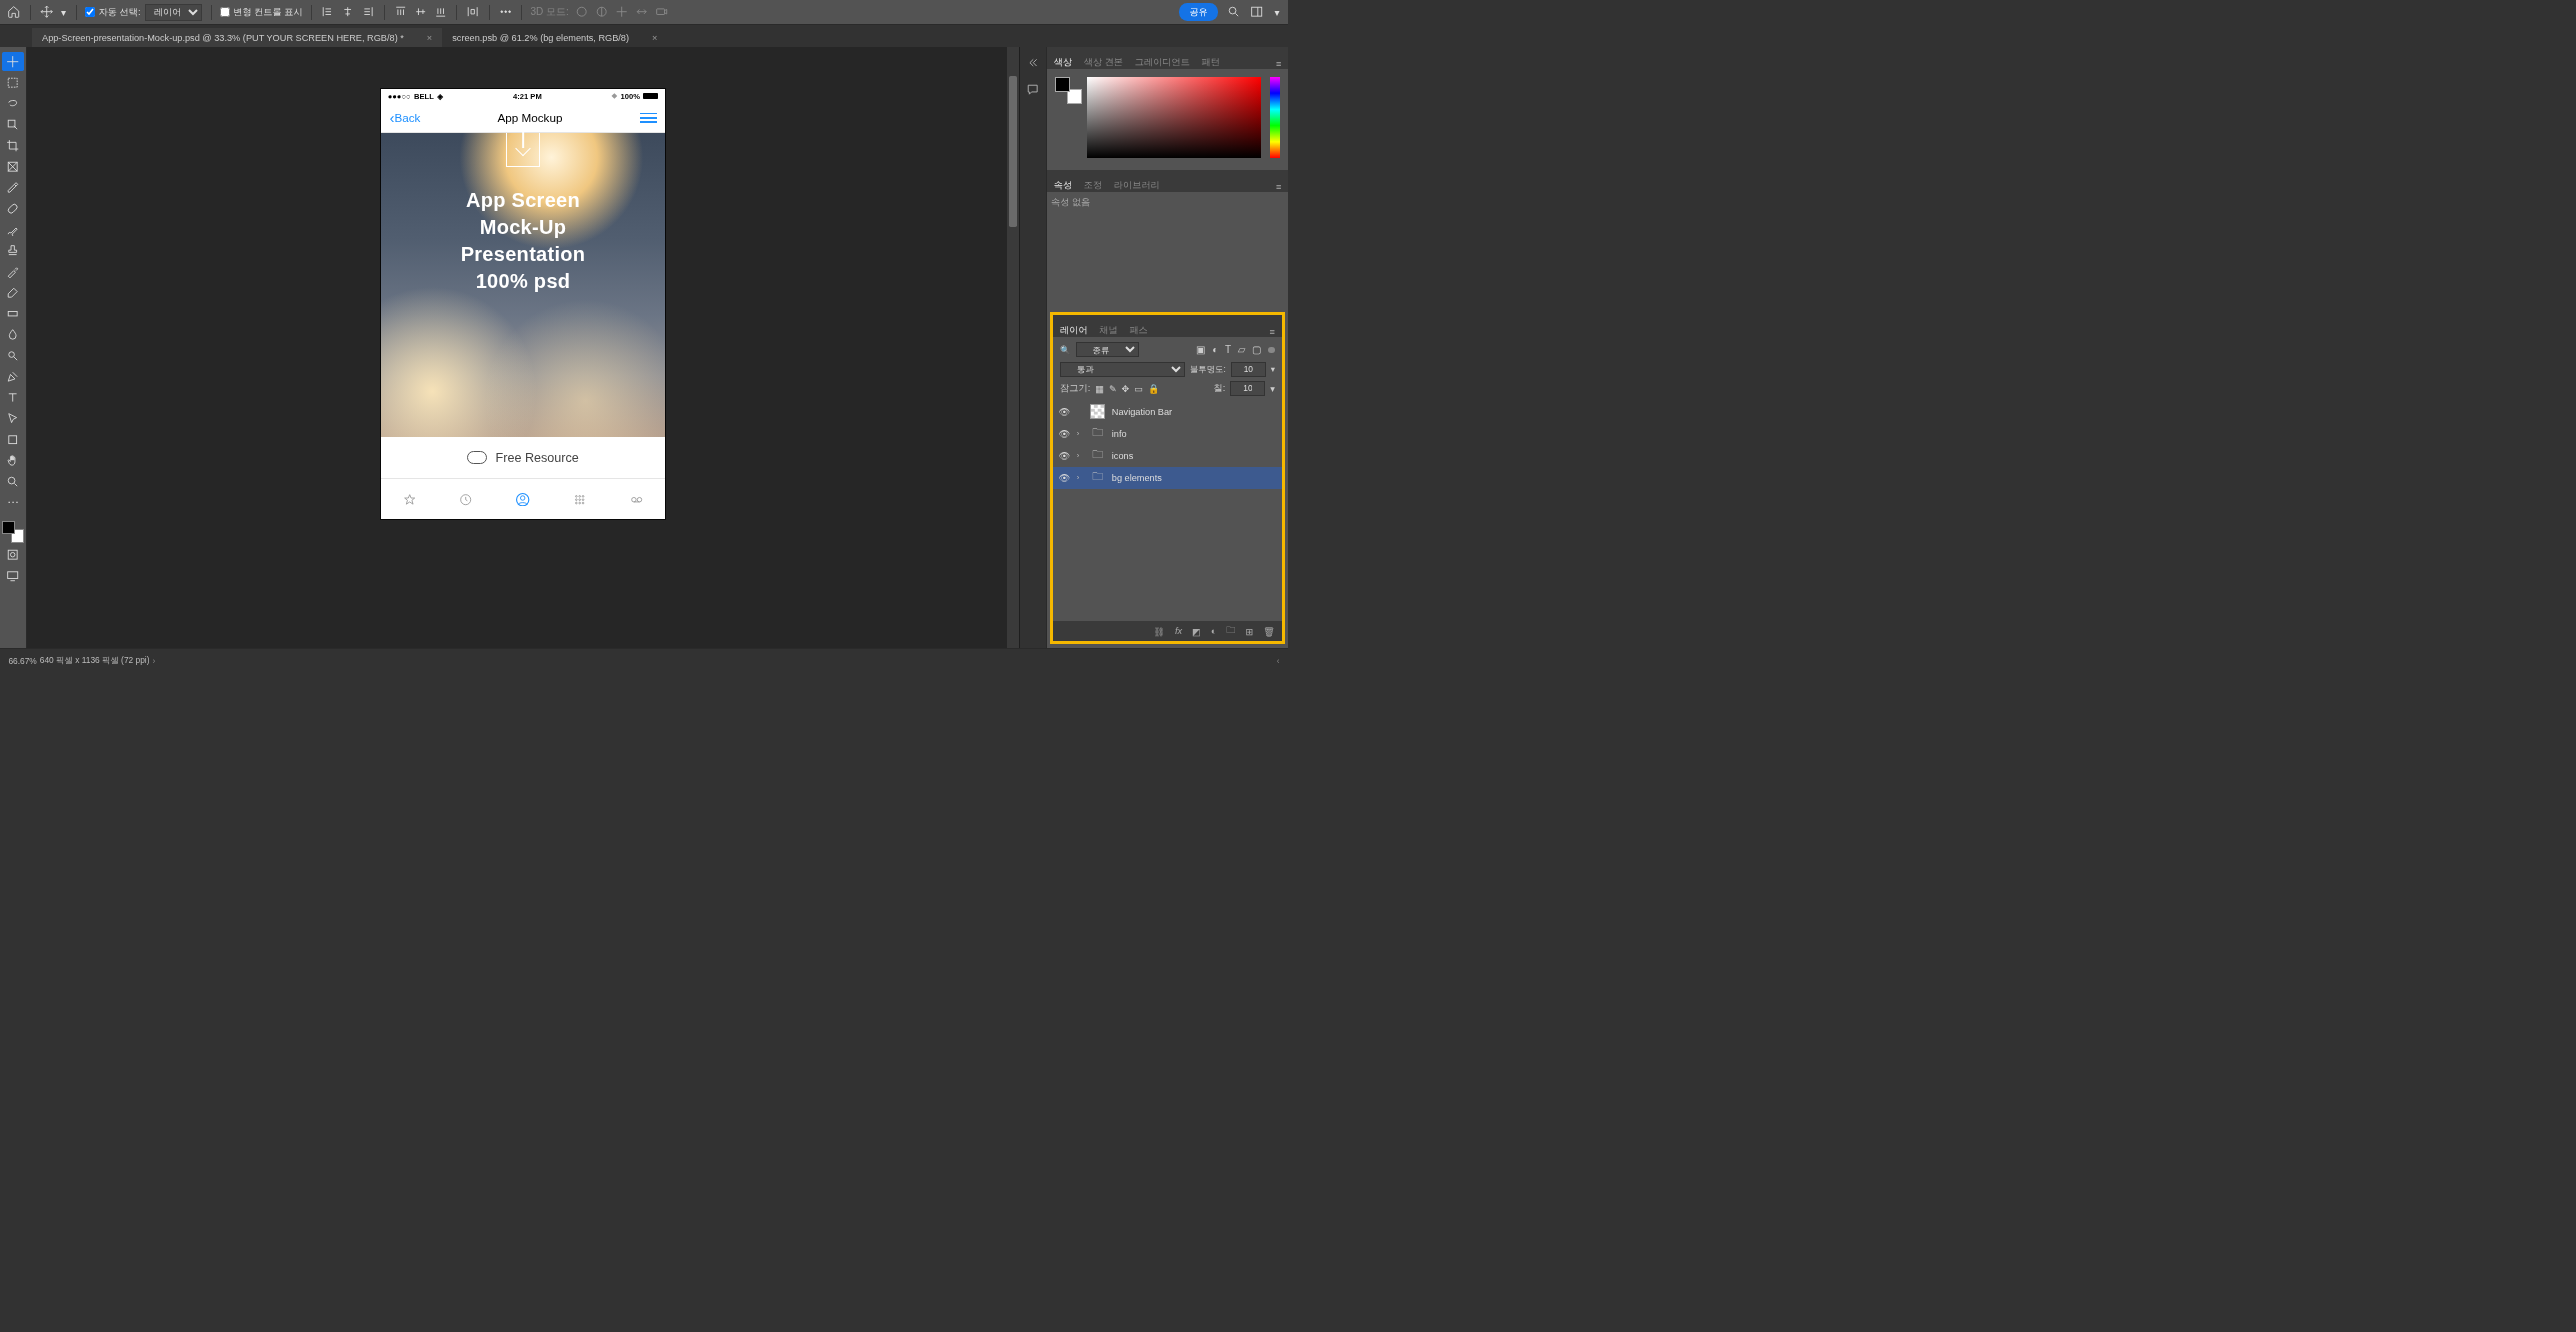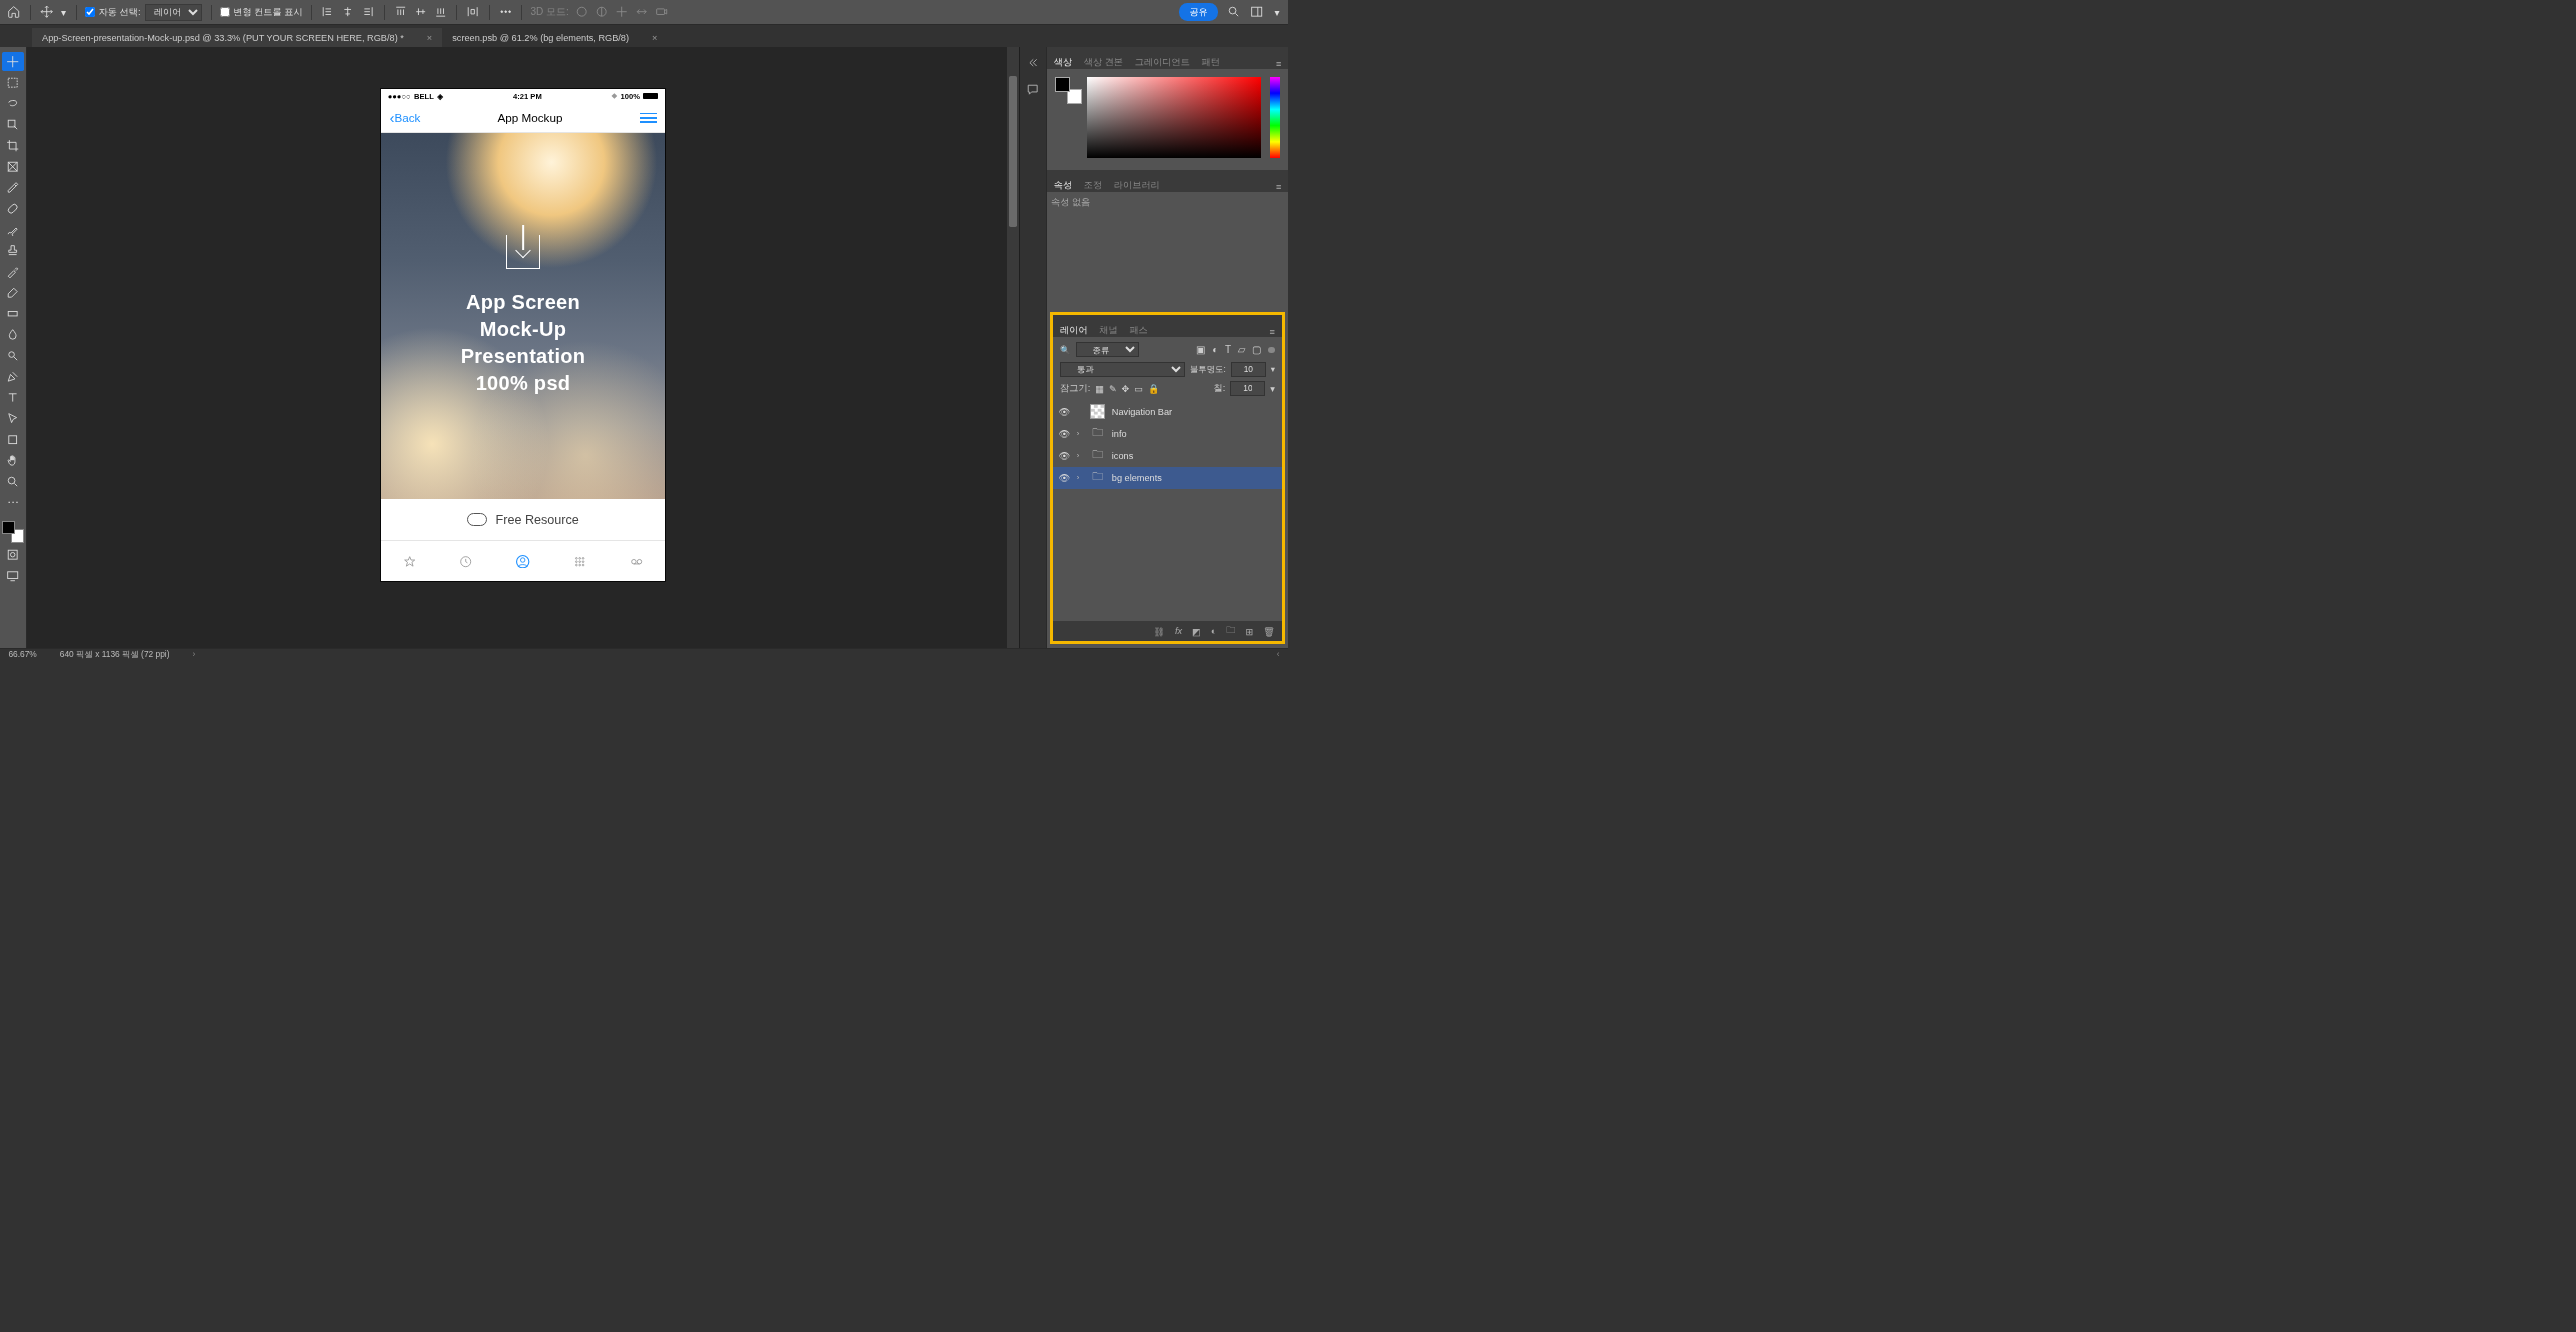--- a/index.html
+++ b/index.html
@@ -30,21 +30,21 @@
 .canvas-area{flex:1;background:#262626;position:relative;display:flex;align-items:flex-start;justify-content:center;overflow:hidden}
 .canvas-area .scroll-v{position:absolute;right:0;top:0;width:11.7px;height:100%;background:#3a3a3a}
 .canvas-area .scroll-v .thumb{position:absolute;left:1.7px;width:8.4px;background:#6a6a6a;border-radius:1.7px;top:28.5px;height:151px}
 .phone{width:284px;margin-top:42px;background:#fff;box-shadow:0 0 0 0.8px #000}
 .ph-status{height:14.3px;background:#fff;display:flex;align-items:center;justify-content:space-between;padding:0 6.7px;font-size:7.6px;color:#000;font-weight:600}
 .ph-status .left,.ph-status .right{display:flex;align-items:center;gap:3.4px}
 .ph-nav{height:30px;background:#fff;display:flex;align-items:center;justify-content:space-between;padding:0 8.4px;border-bottom:0.8px solid #e5e5e5}
 .ph-nav .back{color:#1e90ff;font-size:11.7px;display:flex;align-items:center}
 .ph-nav .title{font-size:11.7px;color:#000;font-weight:500}
 .ph-nav .menu div{width:17px;height:1.7px;background:#1e90ff;margin:2.5px 0}
-.ph-hero{height:366px;position:relative;background:radial-gradient(circle at 60% 8%,#fff3d9 0%,#f0c780 14%,rgba(255,220,160,0) 28%),radial-gradient(circle at 18% 85%,#f6e2b8 0%,rgba(246,226,184,0) 30%),linear-gradient(180deg,#3d4a5c 0%,#515e70 35%,#6b7585 60%,#8c8d93 80%,#b09a8b 100%);display:flex;flex-direction:column;align-items:center;justify-content:center;color:#fff;text-align:center}
+.ph-hero{height:304px;position:relative;background:radial-gradient(circle at 60% 8%,#fff3d9 0%,#f0c780 14%,rgba(255,220,160,0) 28%),radial-gradient(circle at 18% 85%,#f6e2b8 0%,rgba(246,226,184,0) 30%),linear-gradient(180deg,#3d4a5c 0%,#515e70 35%,#6b7585 60%,#8c8d93 80%,#b09a8b 100%);display:flex;flex-direction:column;align-items:center;color:#fff;text-align:center}
 .ph-hero::after{content:"";position:absolute;inset:0;background:radial-gradient(circle at 72% 88%,rgba(255,230,180,0.55) 0%,rgba(255,230,180,0) 30%)}
 .ph-hero>*{position:relative;z-index:1}
 .ph-hero .dl{width:34px;height:34px;margin-bottom:20px;border:1.7px solid #fff;position:relative;border-top:none}
 .ph-hero .dl::before{content:"";position:absolute;left:50%;top:-10px;width:1.7px;height:25px;background:#fff;transform:translateX(-50%)}
 .ph-hero .dl::after{content:"";position:absolute;left:50%;top:10px;width:10px;height:10px;border-right:1.7px solid #fff;border-bottom:1.7px solid #fff;transform:translateX(-50%) rotate(45deg)}
 .ph-hero h2{font-size:20px;font-weight:700;line-height:1.35;letter-spacing:0.3px}
 .ph-free{height:42px;background:#fff;display:flex;align-items:center;justify-content:center;gap:8.4px;font-size:12.6px;color:#444;border-bottom:0.8px solid #e5e5e5}
 .ph-free .cloud{width:20px;height:13.4px;border:1.3px solid #555;border-radius:8.4px;position:relative}
 .ph-tab{height:40px;background:#fff;display:flex;align-items:center;justify-content:space-around}
 .ph-tab .ti{width:20px;height:20px;display:flex;align-items:center;justify-content:center;color:#999}
@@ -81,21 +81,21 @@
 .layer.selected{background:#3d5a8f}
 .layer .eye{width:11.7px;text-align:center;color:#ddd}
 .layer .chev{width:6.7px;color:#bbb;font-size:7.6px}
 .layer .thumb{width:15px;height:15px;background:#777;border:0.8px solid #999}
 .layer .thumb.checker{background:repeating-conic-gradient(#ccc 0 25%,#fff 0 50%) 0 0/6.7px 6.7px}
 .layer .thumb.folder{background:none;border:none;display:flex;align-items:center;justify-content:center;color:#ccc;font-size:11px}
 
 .layer-footer{height:20px;background:#3a3a3a;display:flex;align-items:center;justify-content:flex-end;gap:10px;padding:0 6.7px;color:#aaa;font-size:9.2px}
 .layer-footer span{cursor:pointer}
 
-.statusbar{position:absolute;bottom:0;left:0;right:0;height:18.5px;background:#323232;display:flex;align-items:flex-start;padding:0 8.4px;gap:23px;font-size:8.4px;color:#bbb;border-top:0.8px solid #2a2a2a}
+.statusbar{position:absolute;bottom:0;left:0;right:0;height:18.5px;background:#323232;display:flex;align-items:flex-end;padding:0 8.4px;gap:3px;font-size:8.4px;color:#bbb;border-top:0.8px solid #2a2a2a}
 .statusbar .chev{color:#888}
 
 svg{width:13.4px;height:13.4px;fill:none;stroke:currentColor;stroke-width:1.6}
 </style>
 </head>
 <body>
 
 <div class="topbar">
   <div class="ico">
       <svg viewBox="0 0 24 24">

